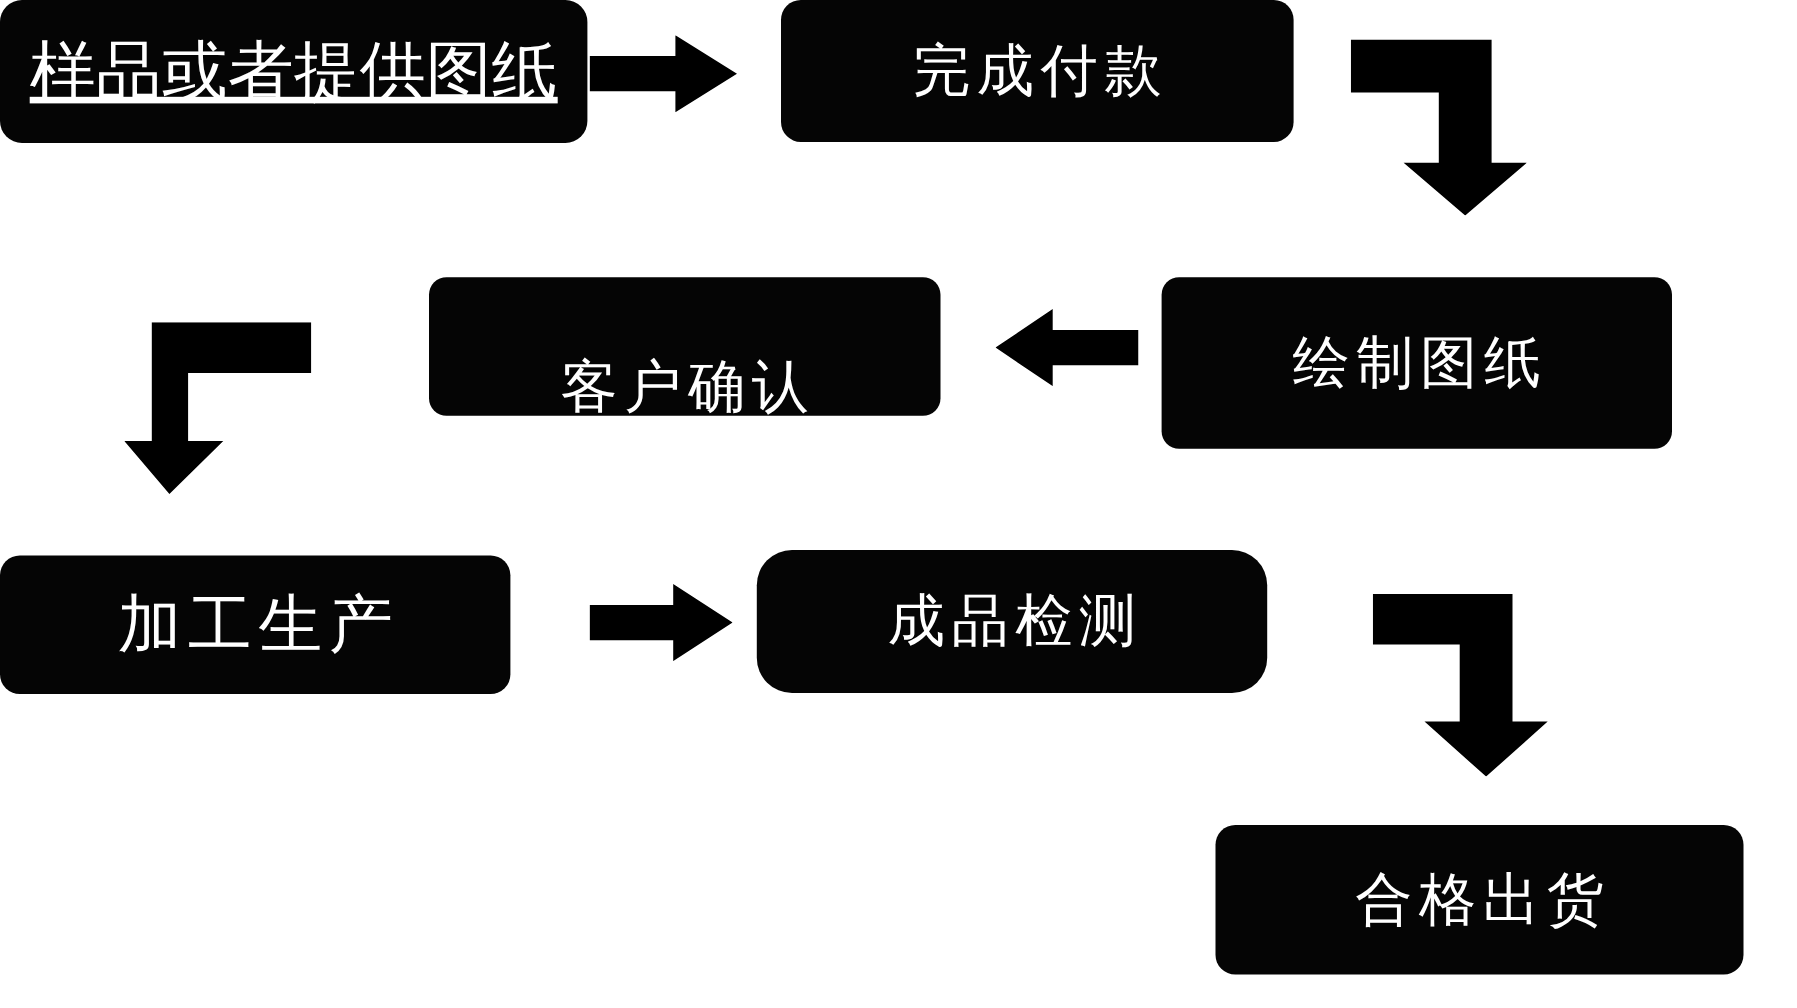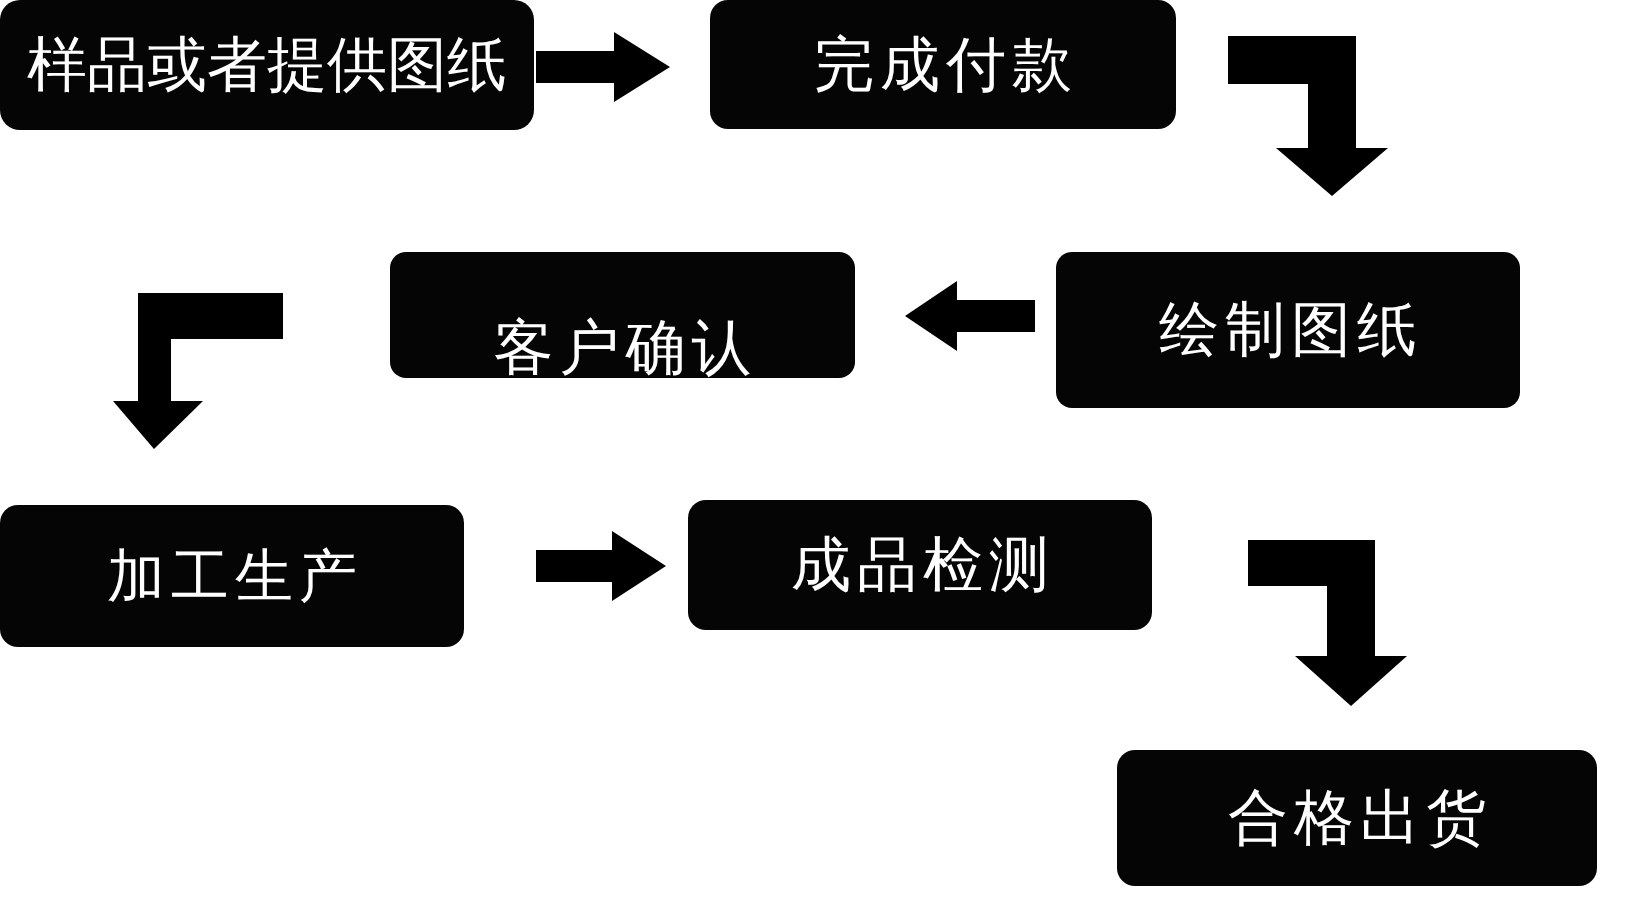--- a/index.html
+++ b/index.html
@@ -20,35 +20,35 @@
     background: #050505;
     border-radius: 18px;
     display: flex;
     align-items: center;
     justify-content: center;
     box-sizing: border-box;
     color: #ffffff;
   }
   .node-label {
     color: #ffffff;
-    font-size: 60px;
+    font-size: 52px;
     line-height: 1;
     letter-spacing: 6px;
     text-indent: 6px;
     white-space: nowrap;
     font-weight: 400;
   }
   
-  #node-sample   { left: 0px;    top: 0px;   width: 534px; height: 130px; border-radius: 20px; }
+  #node-sample   { left: 0px;    top: 0px;   width: 534px; height: 130px; border-radius: 20px; text-decoration: underline; }
   #node-payment  { left: 710px;  top: 0px;   width: 466px; height: 129px; border-radius: 18px; }
   #node-draw     { left: 1056px; top: 252px; width: 464px; height: 156px; border-radius: 16px; }
   #node-confirm  { left: 390px;  top: 252px; width: 465px; height: 126px; border-radius: 16px; align-items: flex-end; }
-  #node-produce  { left: 0px;    top: 505px; width: 464px; height: 142px; border-radius: 18px; }
-  #node-inspect  { left: 688px;  top: 500px; width: 464px; height: 130px; border-radius: 18px; }
-  #node-ship     { left: 1105px; top: 750px; width: 480px; height: 136px; border-radius: 18px; margin-left: 12px; }
+  #node-produce  { left: 0px;    top: 505px; width: 464px; height: 126px; border-radius: 18px; }
+  #node-inspect  { left: 688px;  top: 500px; width: 464px; height: 130px; border-radius: 32px; }
+  #node-ship     { left: 1105px; top: 750px; width: 480px; height: 136px; border-radius: 18px; }
 
   #node-sample .node-label  { font-size: 60px; letter-spacing: 0px; text-indent: 0px; }
   #node-produce .node-label { font-size: 58px; }
 
   .connector {
     position: absolute;
   }
   .connector svg { display: block; }
 </style>
 </head>

